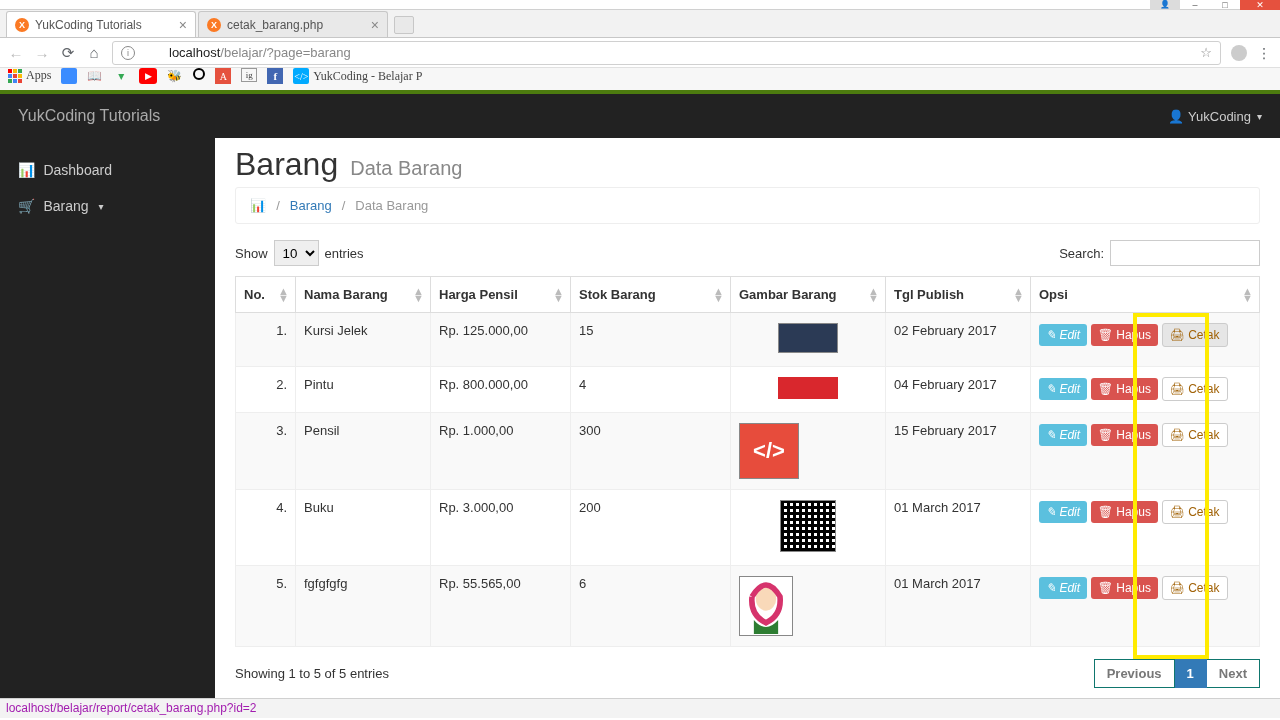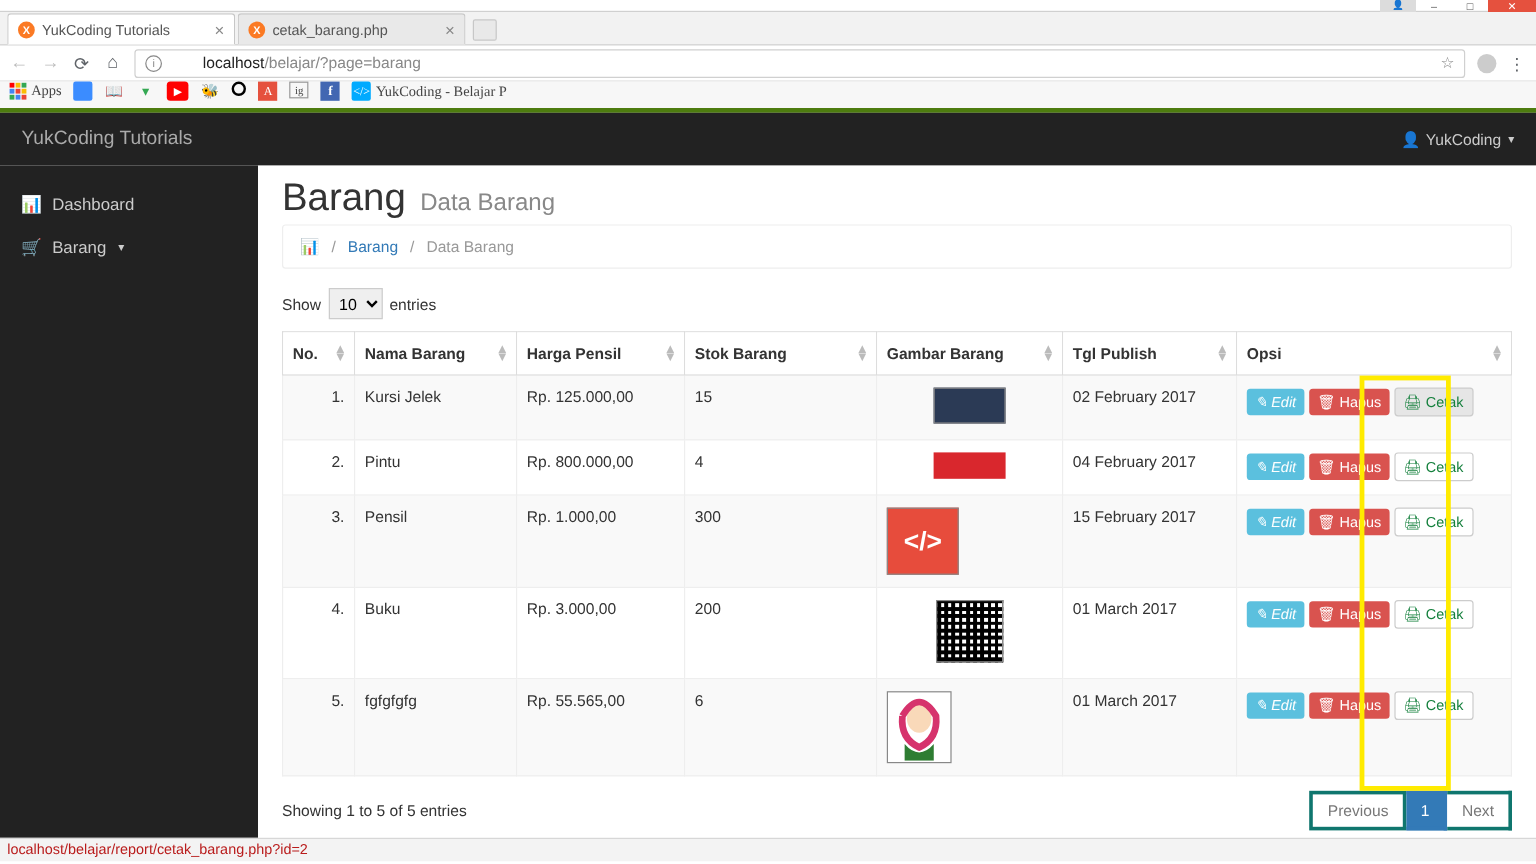--- a/index.html
+++ b/index.html
@@ -77,33 +77,33 @@
 .thumb.code { background: #e74c3c; width: 60px; height: 56px; display: flex; align-items: center; justify-content: center; color: #fff; font-size: 22px; font-weight: bold; }
 .thumb.qr { background: #fff; width: 56px; height: 52px; background-image:
   repeating-linear-gradient(0deg,#000 0 3px,transparent 3px 6px),
   repeating-linear-gradient(90deg,#000 0 3px,transparent 3px 6px); background-blend-mode: multiply; }
 .thumb.avatar { width: 54px; height: 60px; background: #fff; display:flex; align-items:center; justify-content:center; }
 .thumb.avatar svg { width: 48px; height: 56px; }
 
 .btn { display: inline-flex; align-items: center; gap: 3px; padding: 4px 7px; border-radius: 3px; font-size: 12px; color: #fff; border: none; cursor: pointer; margin-right: 0px; }
 .btn-info { background: #5bc0de; font-style: italic; }
 .btn-danger { background: #d9534f; }
-.btn-default { background: #fff; color: #15803d; border: 1px solid #ccc; }
+.btn-default { background: #fff; color: #a16207; border: 1px solid #ccc; }
 .btn-default.hover { background: #e6e6e6; }
 .opsi-cell { white-space: nowrap; }
 
 .dt-footer { display: flex; align-items: center; justify-content: space-between; margin-top: 12px; font-size: 13px; color: #333; }
 .pag { display: flex; gap: 0; }
-.pag .pbtn { border: 3px solid #0f766e; padding: 6px 12px; color: #777; background: #fff; }
+.pag .pbtn { border: 1px solid #0f766e; padding: 6px 12px; color: #777; background: #fff; font-weight: bold; }
 .pag .pbtn.active { background: #337ab7; color: #fff; border-color: #337ab7; }
 .pag .pbtn + .pbtn { border-left: none; }
 
 .highlight-box { position: absolute; border: 4px solid #ffeb00; pointer-events: none; }
 
-.status-bar { height: 20px; background: #f3f3f3; border-top: 1px solid #d0d0d0; font-size: 12px; color: #b91c1c; padding: 2px 6px; }
+.status-bar { height: 20px; background: #f3f3f3; border-top: 1px solid #d0d0d0; font-size: 12px; color: #a21caf; padding: 2px 6px; }
 </style>
 </head>
 <body>
 
 <div class="window-chrome">
   <div class="win-user">👤</div>
   <div class="win-btn">–</div>
   <div class="win-btn">□</div>
   <div class="win-btn win-close">✕</div>
 </div>
@@ -219,20 +219,24 @@
       <a href="#">Barang</a>
       <span>/</span>
       <span>Data Barang</span>
     </div>
 
     <div class="dt-controls">
       <div class="dt-show">
         <span>Show</span>
         <select><option>10</option></select>
         <span>entries</span>
+      </div>
+      <div class="dt-search">
+        <span>Search:</span>
+        <input type="text" style="">
       </div>
     </div>
 
     <table class="data">
       <thead>
         <tr>
           <th style="width:60px"><span>No.</span><span class="sort">▲<br>▼</span></th>
           <th style="width:135px"><span>Nama Barang</span><span class="sort">▲<br>▼</span></th>
           <th style="width:140px"><span>Harga Pensil</span><span class="sort">▲<br>▼</span></th>
           <th style="width:160px"><span>Stok Barang</span><span class="sort">▲<br>▼</span></th>

